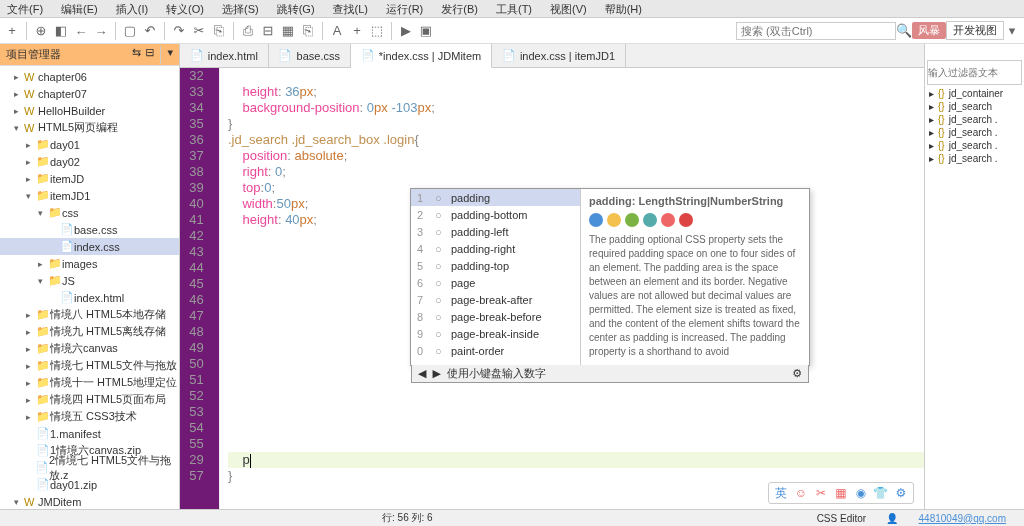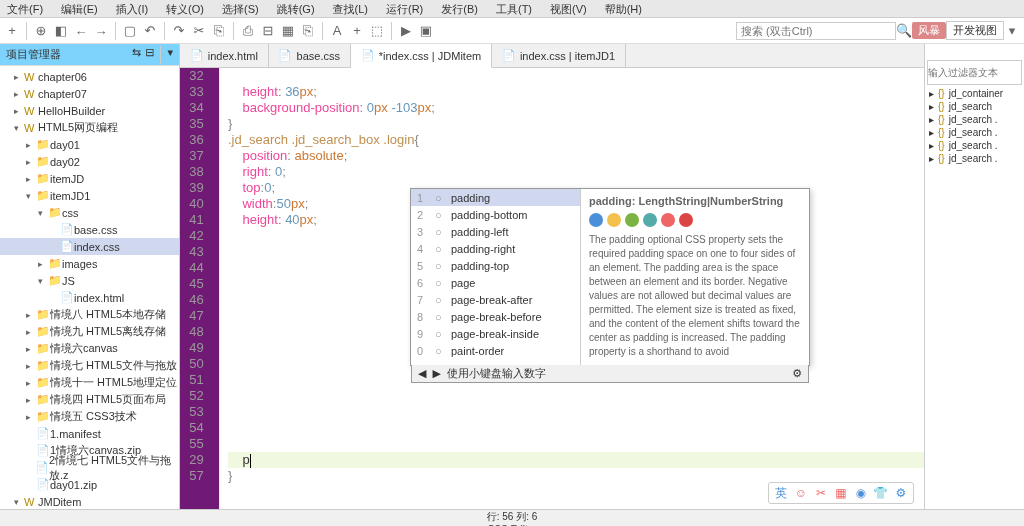--- a/index.html
+++ b/index.html
@@ -6,21 +6,21 @@
 body { background:#f5f5f5; font-size:11px; color:#333; overflow:hidden; width:1024px; height:526px; position:relative; }
 .menubar { height:18px; background:#e8e8e8; display:flex; padding:2px 4px; gap:12px; border-bottom:1px solid #ccc; }
 .menubar span { padding:0 3px; cursor:pointer; font-size:11px; }
 .toolbar { height:26px; background:#fff; border-bottom:1px solid #ddd; display:flex; align-items:center; padding:0 4px; gap:6px; }
 .tool-icon { width:16px; height:16px; display:inline-flex; align-items:center; justify-content:center; font-size:13px; cursor:pointer; color:#666; }
 .tool-sep { width:1px; height:18px; background:#ccc; margin:0 2px; }
 .search-box { margin-left:auto; display:flex; align-items:center; gap:0; }
 .search-box input { width:160px; height:18px; border:1px solid #ccc; padding:0 4px; font-size:11px; }
 .main { display:flex; height:calc(100% - 18px - 26px - 17px); }
 .sidebar { width:180px; background:#fff; border-right:1px solid #ccc; display:flex; flex-direction:column; }
-.panel-header { height:22px; background:#7dd3fc; display:flex; align-items:center; padding:0 6px; font-size:11px; border-bottom:1px solid #ddd; }
+.panel-header { height:22px; background:#fdba74; display:flex; align-items:center; padding:0 6px; font-size:11px; border-bottom:1px solid #ddd; }
 .panel-header .icons { margin-left:auto; display:flex; gap:4px; }
 .tree { flex:1; overflow-y:auto; padding:2px 0; }
 .tree-item { display:flex; align-items:center; height:17px; padding-left:6px; font-size:11px; cursor:pointer; }
 .tree-item.selected { background:#d0d8f0; }
 .tree-item .exp { width:10px; font-size:9px; color:#666; }
 .tree-item .ico { width:14px; font-size:11px; }
 .tree-item.d1 { padding-left:14px; }
 .tree-item.d2 { padding-left:26px; }
 .tree-item.d3 { padding-left:38px; }
 .tree-item.d4 { padding-left:50px; }
@@ -53,21 +53,21 @@
 .ac-doc { flex:1; padding:6px 8px; font-size:11px; }
 .ac-doc-title { font-weight:bold; color:#666; margin-bottom:6px; }
 .ac-browsers { display:flex; gap:4px; margin-bottom:6px; }
 .ac-browsers span { width:14px; height:14px; border-radius:50%; display:inline-block; }
 .ac-desc { color:#666; line-height:1.4; font-size:10px; }
 .ac-footer { position:absolute; bottom:-18px; left:0; right:0; height:18px; background:#f0f0f0; border:1px solid #999; border-top:none; display:flex; align-items:center; font-size:11px; padding:0 6px; gap:6px; }
 .right-panel { width:100px; background:#fff; border-left:1px solid #ccc; }
 .right-panel input { width:96%; margin:2px; height:25px; border:1px solid #ccc; font-size:10px; }
 .outline-item { font-size:10px; padding:1px 4px; display:flex; gap:4px; }
 .outline-item .oc { color:#b58900; }
-.status { position:absolute; bottom:0; left:0; right:0; height:17px; background:#f0f0f0; border-top:1px solid #ccc; display:flex; align-items:center; font-size:10px; padding:0 8px;flex-direction:column; }
+.status { position:absolute; bottom:0; left:0; right:0; height:17px; background:#f0f0f0; border-top:1px solid #ccc; display:flex; align-items:center; font-size:10px; padding:0 8px; }
 .status .sep { flex:1; }
 .status span { padding:0 10px; }
 .float-icons { position:absolute; right:110px; bottom:22px; display:flex; gap:4px; background:#fff; border:1px solid #ccc; padding:2px 4px; border-radius:3px; }
 .float-icons span { width:16px; height:16px; display:inline-flex; align-items:center; justify-content:center; font-size:12px; cursor:pointer; }
 .cursor-caret { display:inline-block; width:1px; height:14px; background:#000; vertical-align:middle; animation:blink 1s infinite; }
 @keyframes blink { 50% { opacity:0; } }
 </style>
 </head>
 <body>
 

